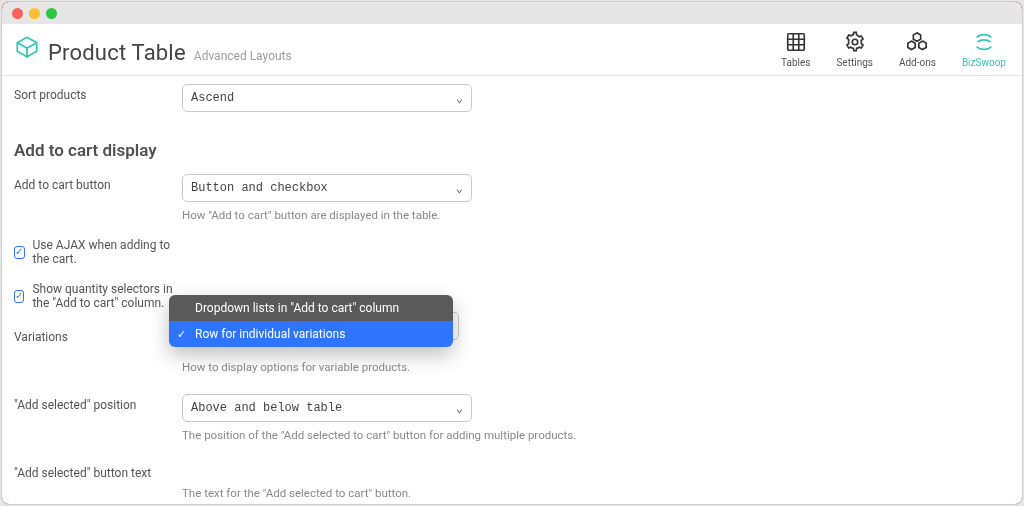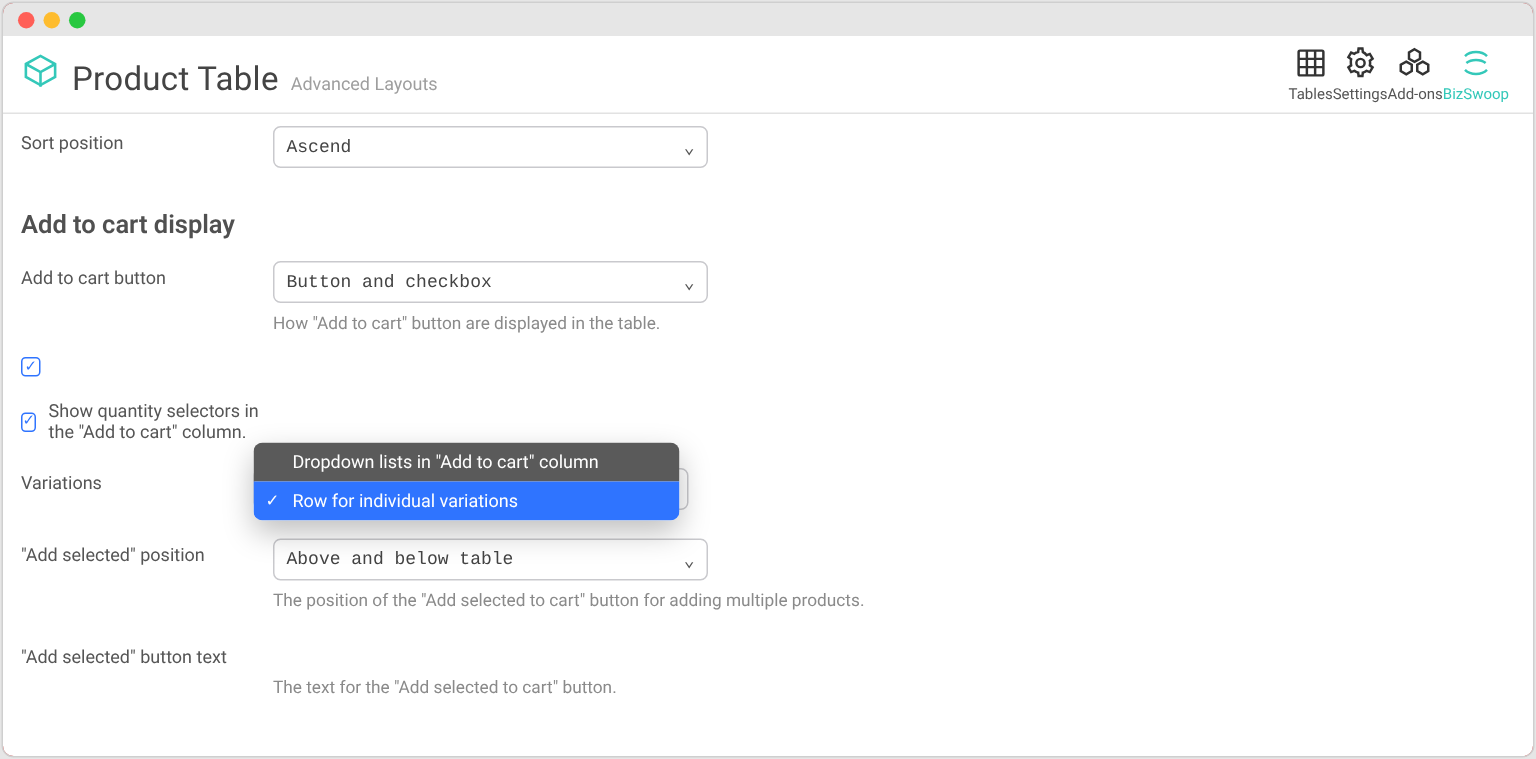--- a/index.html
+++ b/index.html
@@ -43,21 +43,21 @@
     display: flex;
     align-items: center;
     justify-content: space-between;
     padding: 0 12px;
   }
   .header-left { display: flex; align-items: baseline; gap: 8px; }
   .app-title { font-size: 22px; font-weight: 400; color: #444; letter-spacing: .2px; }
   .app-subtitle { font-size: 12px; color: #9e9e9e; }
   .logo-icon svg { display:block; }
 
-  .header-right { display: flex; align-items: center; margin-right: 4px; }
+  .header-right { display: flex; align-items: center; gap: 26px; margin-right: 4px; }
   .hicon { display: flex; flex-direction: column; align-items: center; gap: 2px; color: #555; }
   .hicon svg { width: 22px; height: 22px; }
   .hicon span { font-size: 10px; color: #555; }
   .hicon.active svg, .hicon.active span { color: #34c8b9; }
 
   .content {
     padding: 8px 12px 0 12px;
     background: #ffffff;
     height: calc(100% - 74px);
     position: relative;
@@ -218,21 +218,21 @@
           </svg>
         </span>
         <span>BizSwoop</span>
       </div>
     </div>
   </div>
 
   <div class="content">
 
     <div class="row">
-      <div class="label">Sort position</div>
+      <div class="label">Sort products</div>
       <div class="select">
         <span>Ascend</span>
         <span class="chev">⌄</span>
       </div>
     </div>
 
     <div class="section-title">Add to cart display</div>
 
     <div class="row">
       <div class="label">Add to cart button</div>
@@ -243,20 +243,21 @@
         </div>
       </div>
       <div></div>
       <div></div>
       <div class="help">How "Add to cart" button are displayed in the table.</div>
     </div>
 
     <div class="row" style="margin-top:16px;">
       <div class="checkbox-row">
         <span class="checkbox">✓</span>
+        <span class="cb-label">Use AJAX when adding to the cart.</span>
       </div>
     </div>
 
     <div class="row" style="margin-top:16px;">
       <div class="checkbox-row">
         <span class="checkbox">✓</span>
         <span class="cb-label">Show quantity selectors in the "Add to cart" column.</span>
       </div>
     </div>
 
@@ -264,20 +265,21 @@
     <div class="popup">
       <div class="opt dark">Dropdown lists in "Add to cart" column</div>
       <div class="opt sel">Row for individual variations</div>
     </div>
 
     <div class="row" style="margin-top:16px;">
       <div class="label">Variations</div>
       <div style="height:28px;"></div>
       <div></div>
       <div></div>
+      <div class="help">How to display options for variable products.</div>
     </div>
 
     <div class="row" style="margin-top:20px;">
       <div class="label">"Add selected" position</div>
       <div>
         <div class="select">
           <span>Above and below table</span>
           <span class="chev">⌄</span>
         </div>
       </div>

